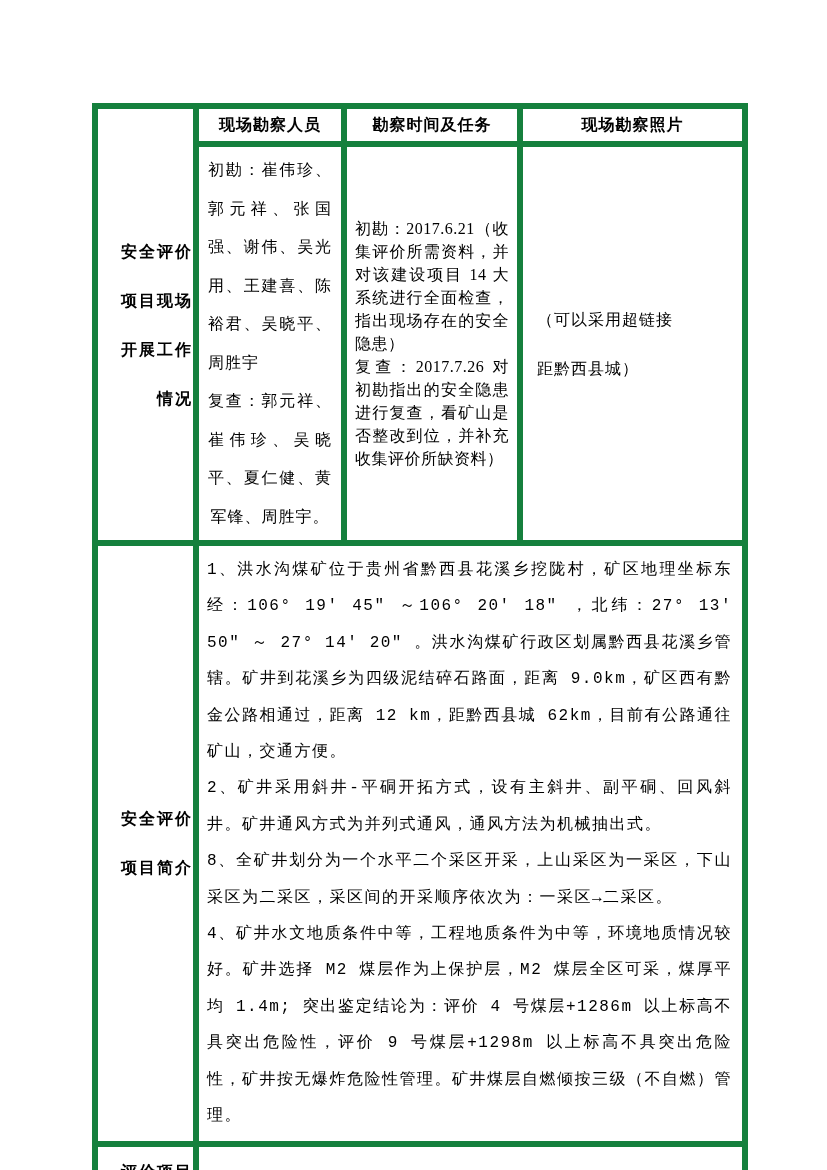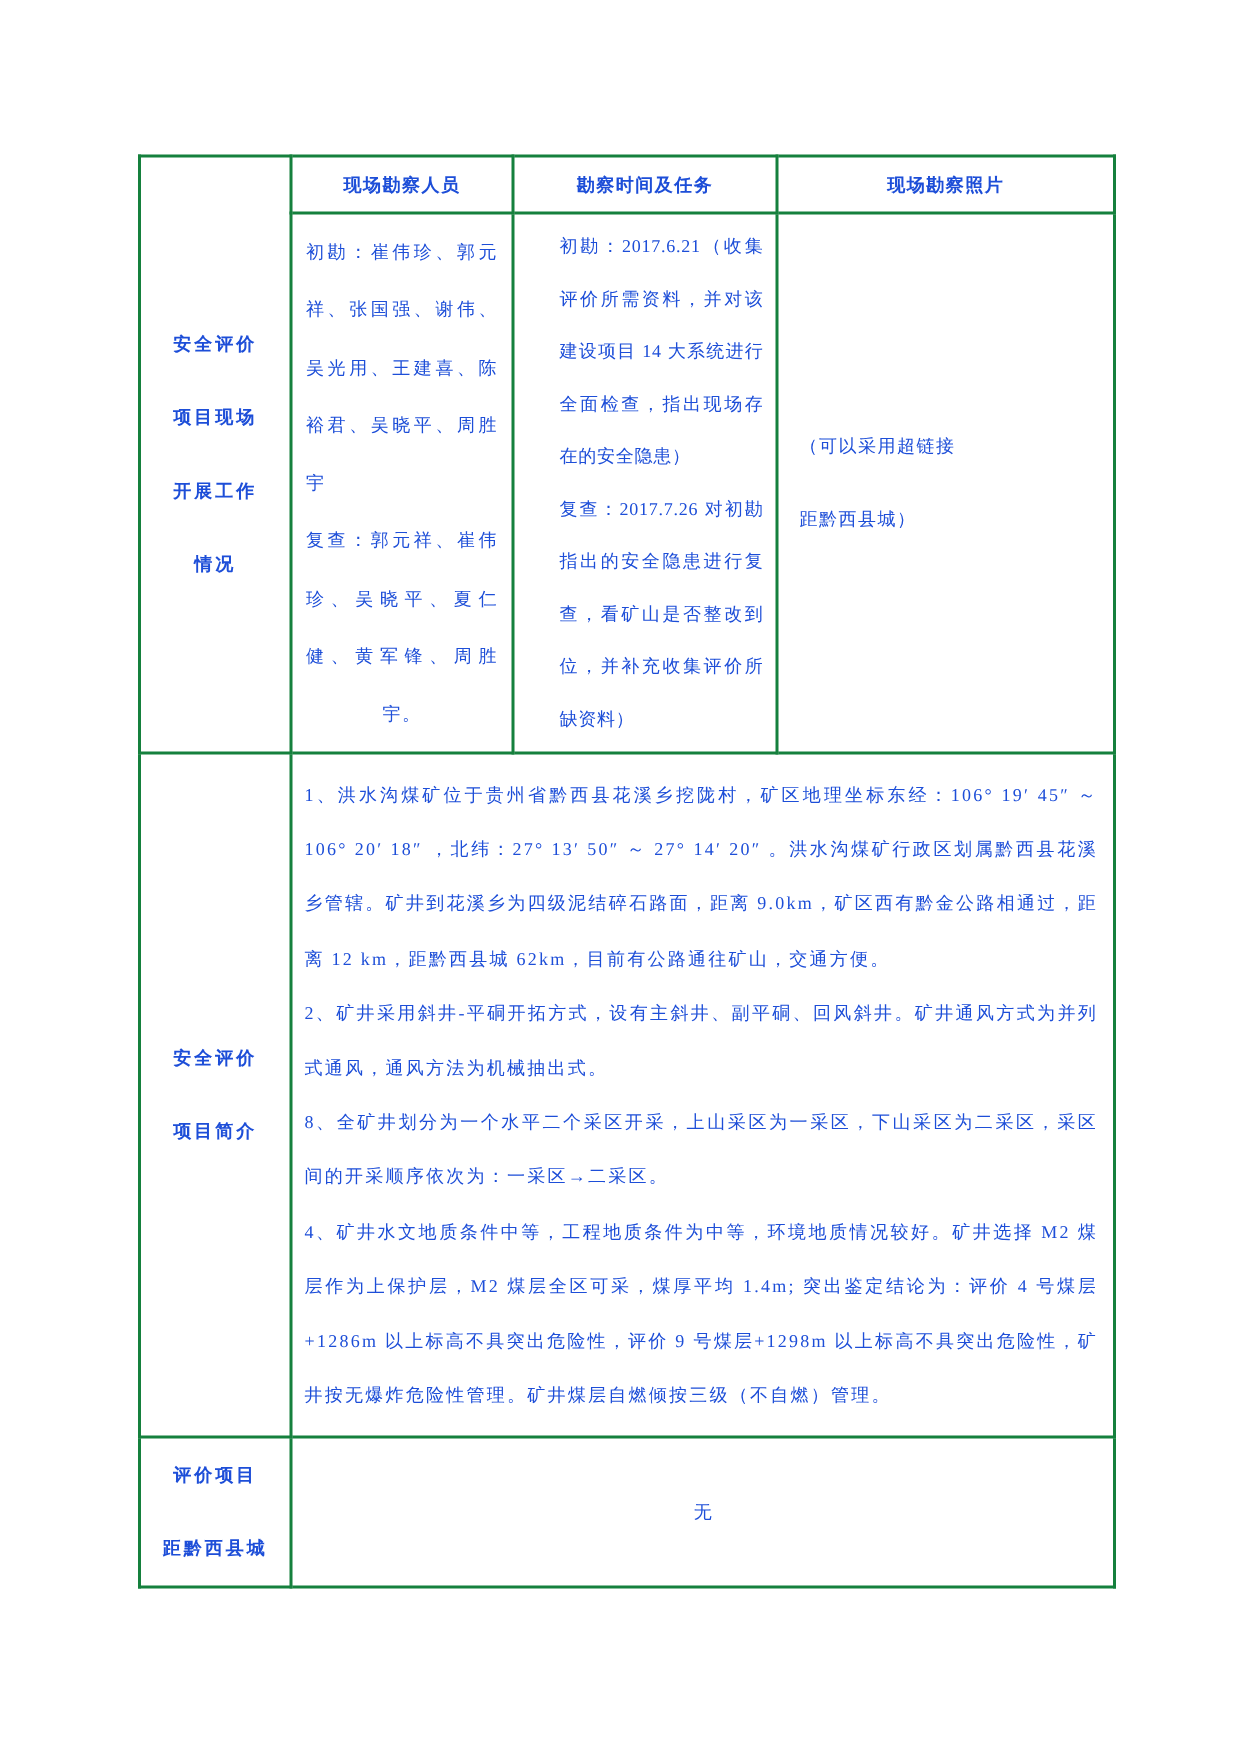--- a/index.html
+++ b/index.html
@@ -18,24 +18,24 @@
   }
   table.doc-table {
     position: absolute;
     left: 92px;
     top: 103px;
     width: 650px;
     border-collapse: collapse;
     table-layout: fixed;
   }
   table.doc-table td, table.doc-table th {
-    border: 2px solid #15803d;
+    border: 6px solid #15803d;
     vertical-align: middle;
-    font-size: 12px;
-    color: #1d4ed8;
+    font-size: 16px;
+    color: #000000;
   }
   col.c1 { width: 101px; }
   col.c2 { width: 148px; }
   col.c3 { width: 176px; }
   col.c4 { width: 225px; }
 
   tr.header-row { height: 38px; }
   tr.survey-row { height: 345px; }
   tr.intro-row  { height: 456px; }
   tr.other-row  { height: 67px; }
@@ -45,58 +45,58 @@
     text-align: center;
     letter-spacing: 1px;
     font-size: 16px;
   }
   td.row-label {
     text-align: center;
     font-weight: bold;
     letter-spacing: 2px;
     font-size: 16px;
   }
-  td.row-label div { line-height: 49px; }
+  td.row-label div { line-height: 49px; text-align: right; }
 
   td.cell-personnel {
     vertical-align: middle;
     padding: 4px 9px;
   }
   td.cell-personnel p {
     text-align: justify;
     line-height: 38.5px;
     letter-spacing: 1px;
   }
   td.cell-personnel p.center-last { text-align-last: center; }
 
   td.cell-timetask {
     vertical-align: middle;
     padding: 4px 8px;
   }
   td.cell-timetask p {
     text-align: justify;
-    line-height: 35px;
+    line-height: 23px;
     letter-spacing: 0.5px;
-    margin-left: 22px;
   }
 
   td.cell-photos {
     vertical-align: middle;
     padding: 0 14px;
   }
   td.cell-photos div { line-height: 49px; letter-spacing: 1px; }
 
   td.cell-intro {
     vertical-align: middle;
     padding: 6px 10px 6px 8px;
   }
   td.cell-intro p {
     text-align: justify;
     line-height: 36.4px;
     letter-spacing: 1.5px;
+    font-family: Liberation Mono, monospace;
   }
 
   td.cell-other-value {
     text-align: center;
     vertical-align: middle;
   }
 </style>
 </head>
 <body>
 

